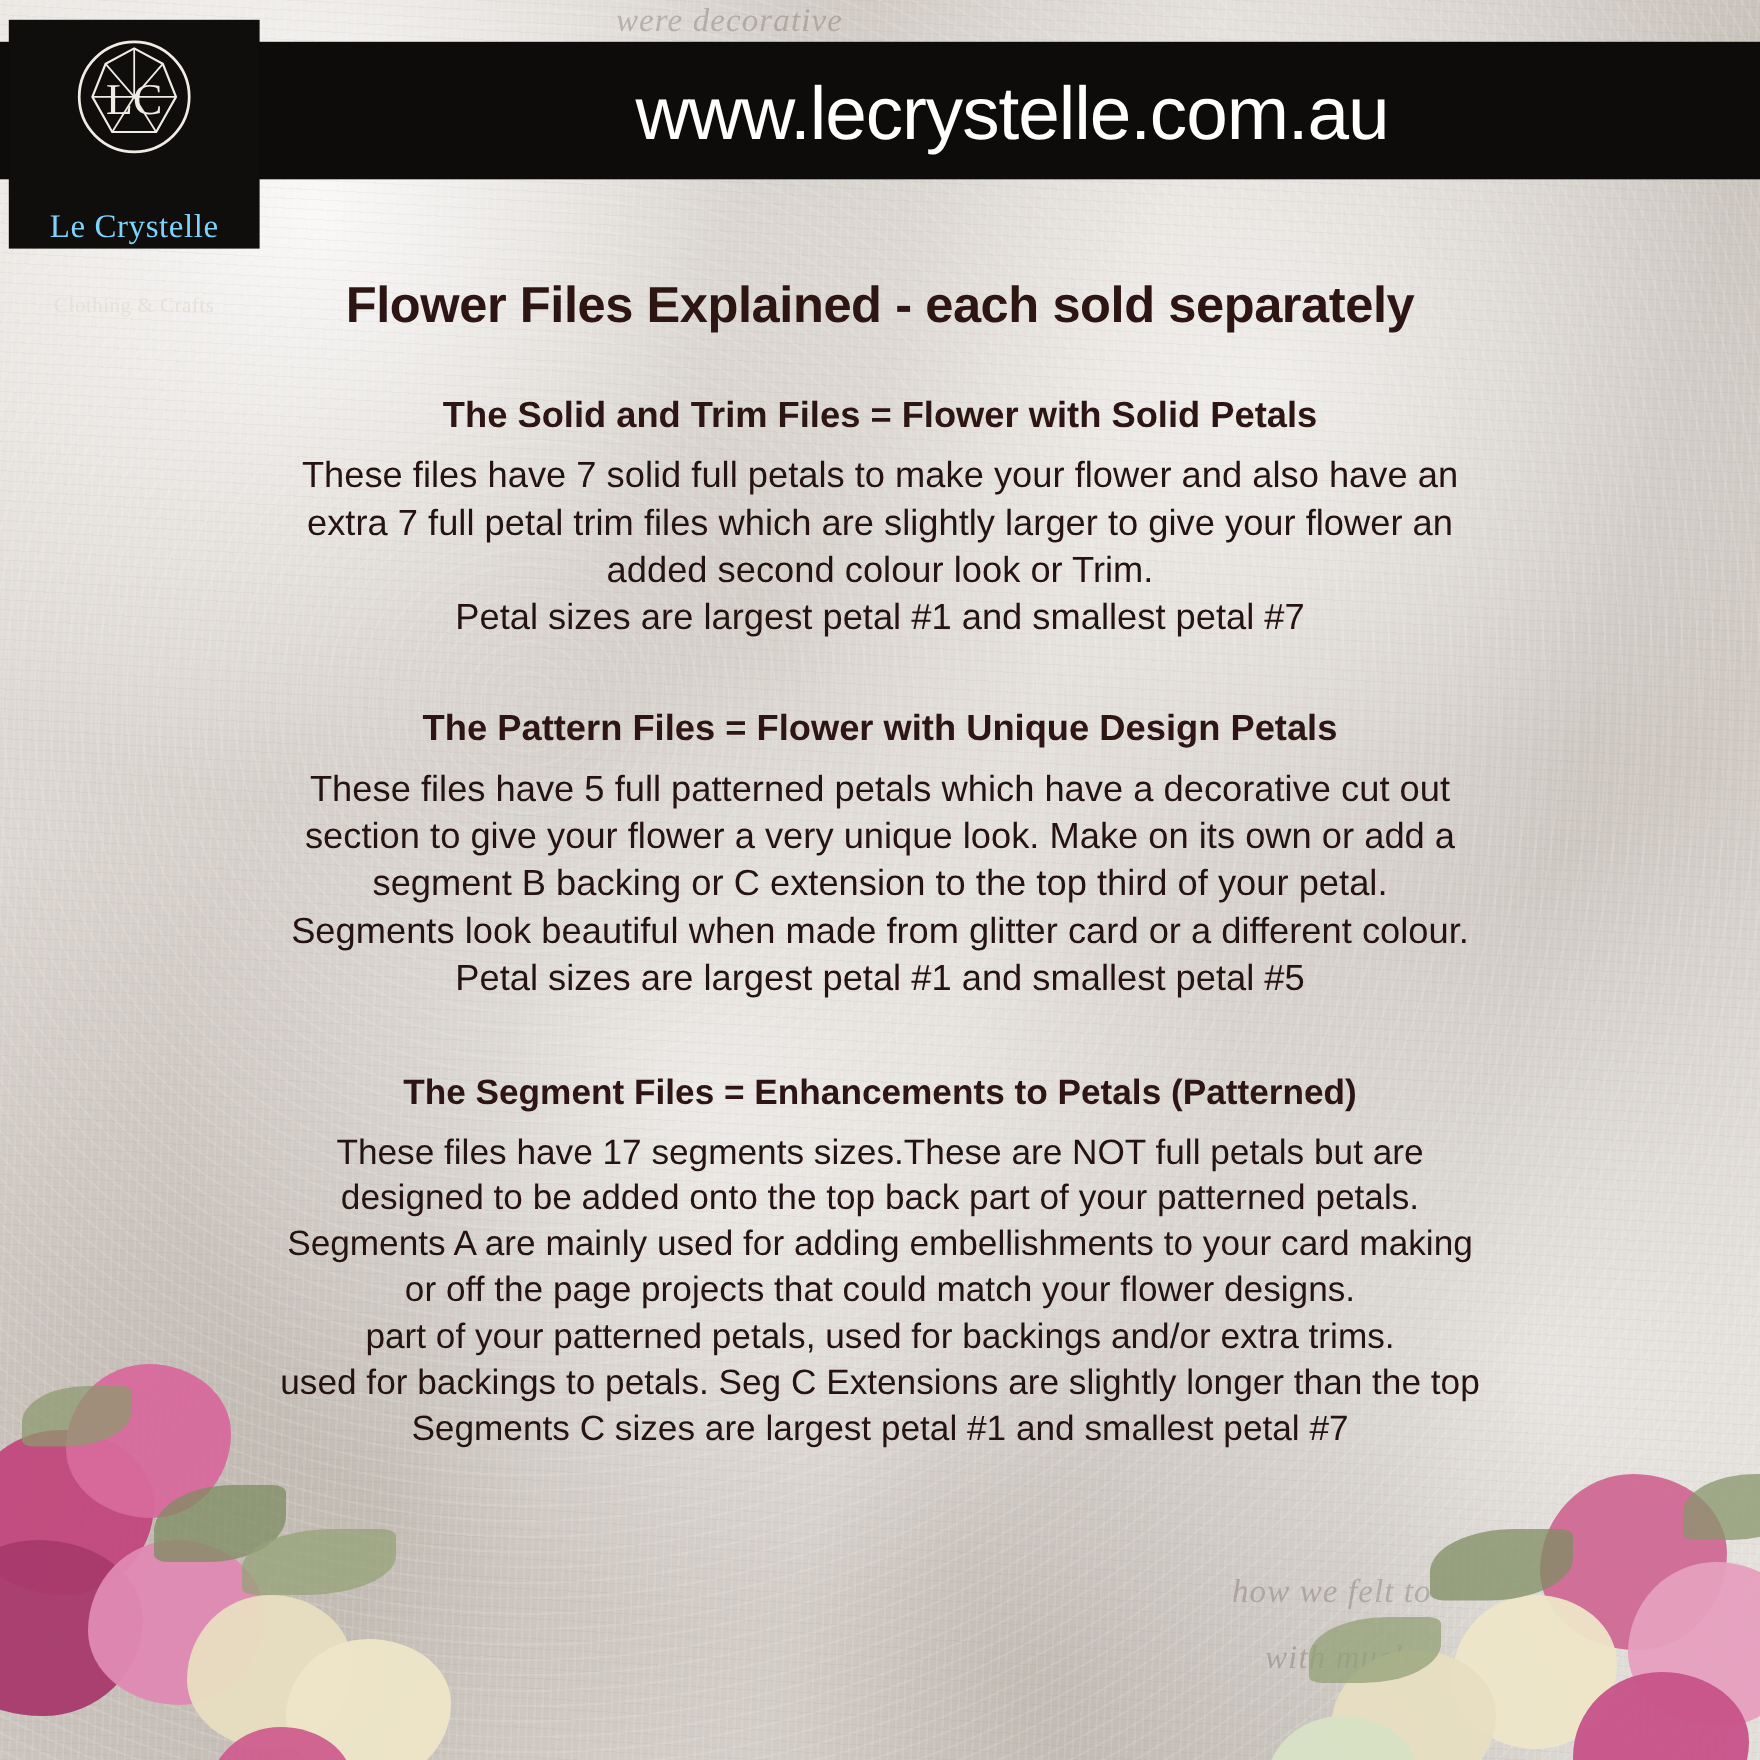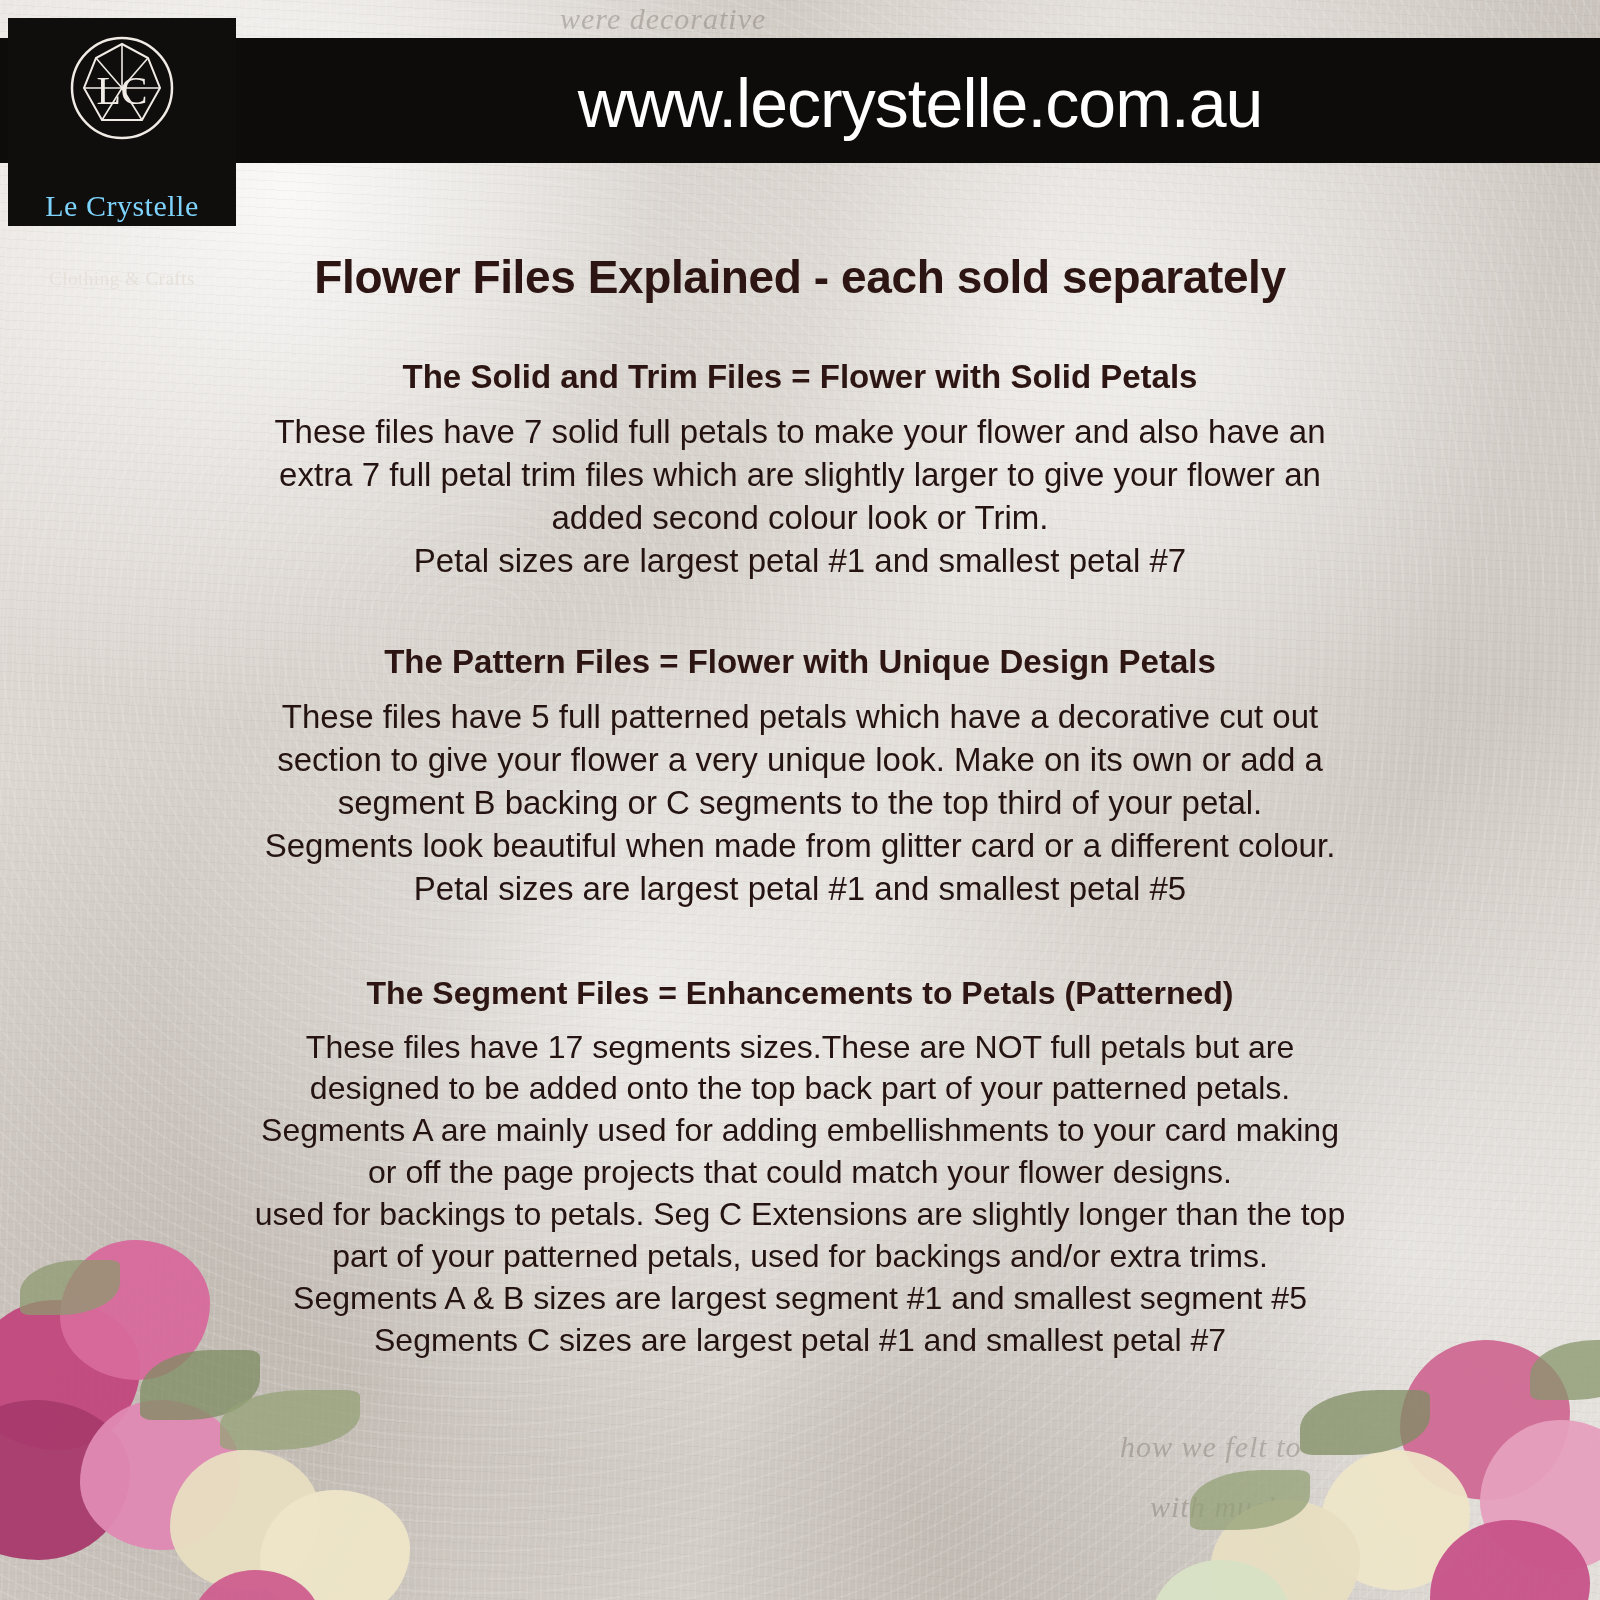--- a/index.html
+++ b/index.html
@@ -262,34 +262,33 @@
         <span class="ln">added second colour look or Trim.</span>
         <span class="ln">Petal sizes are largest petal #1 and smallest petal #7</span>
       </div>
     </div>
 
     <div class="section" id="sec-pattern">
       <div class="section-heading">The Pattern Files = Flower with Unique Design Petals</div>
       <div class="section-body">
         <span class="ln">These files have 5 full patterned petals which have a decorative cut out</span>
         <span class="ln">section to give your flower a very unique look. Make on its own or add a</span>
-        <span class="ln">segment B backing or C segments to the top third of your petal.</span>
+        <span class="ln">segment B backing or C extension to the top third of your petal.</span>
         <span class="ln">Segments look beautiful when made from glitter card or a different colour.</span>
         <span class="ln">Petal sizes are largest petal #1 and smallest petal #5</span>
       </div>
     </div>
 
     <div class="section" id="sec-segment">
       <div class="section-heading">The Segment Files = Enhancements to Petals (Patterned)</div>
       <div class="section-body">
         <span class="ln">These files have 17 segments sizes.These are NOT full petals but are</span>
         <span class="ln">designed to be added onto the top back part of your patterned petals.</span>
         <span class="ln">Segments A are mainly used for adding embellishments to your card making</span>
         <span class="ln">or off the page projects that could match your flower designs.</span>
+        <span class="ln">part of your patterned petals, used for backings and/or extra trims.</span>
         <span class="ln">used for backings to petals. Seg C Extensions are slightly longer than the top</span>
-        <span class="ln">part of your patterned petals, used for backings and/or extra trims.</span>
-        <span class="ln">Segments A &amp; B sizes are largest segment #1 and smallest segment  #5</span>
         <span class="ln">Segments C sizes are largest petal #1 and smallest petal #7</span>
       </div>
     </div>
 
   </div>
 </div>
 
 </body></html>

